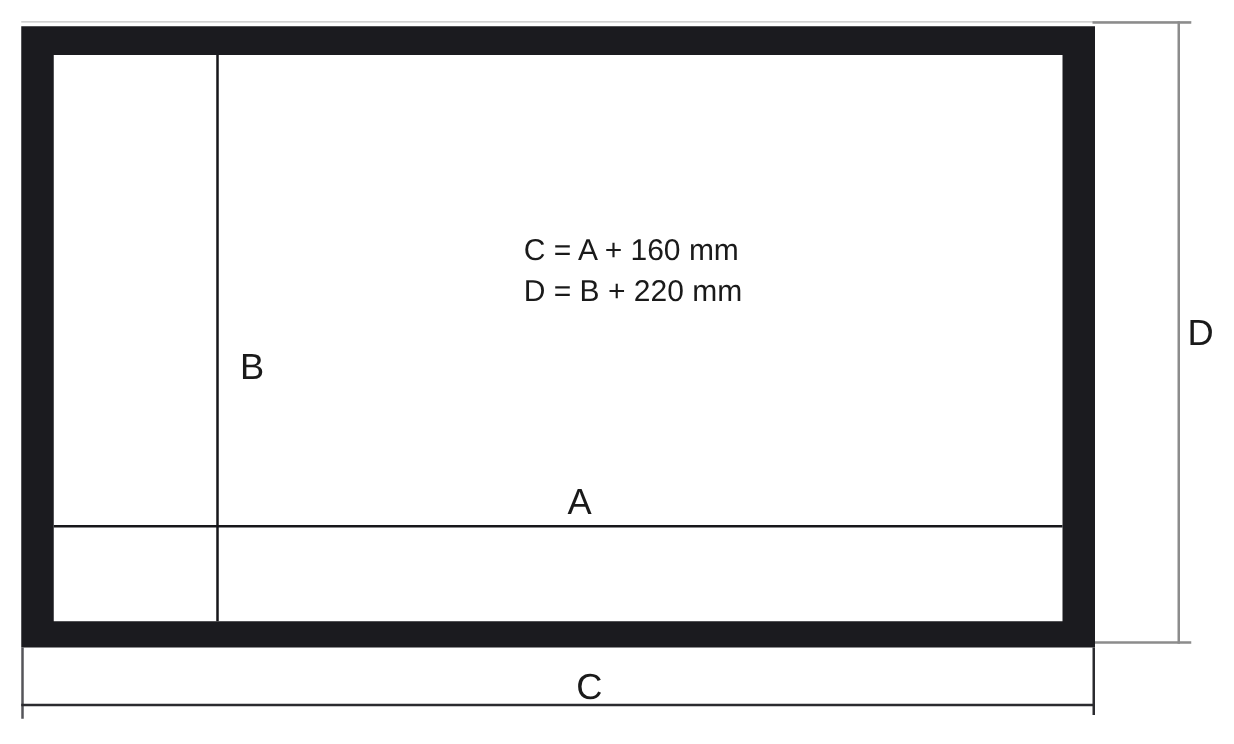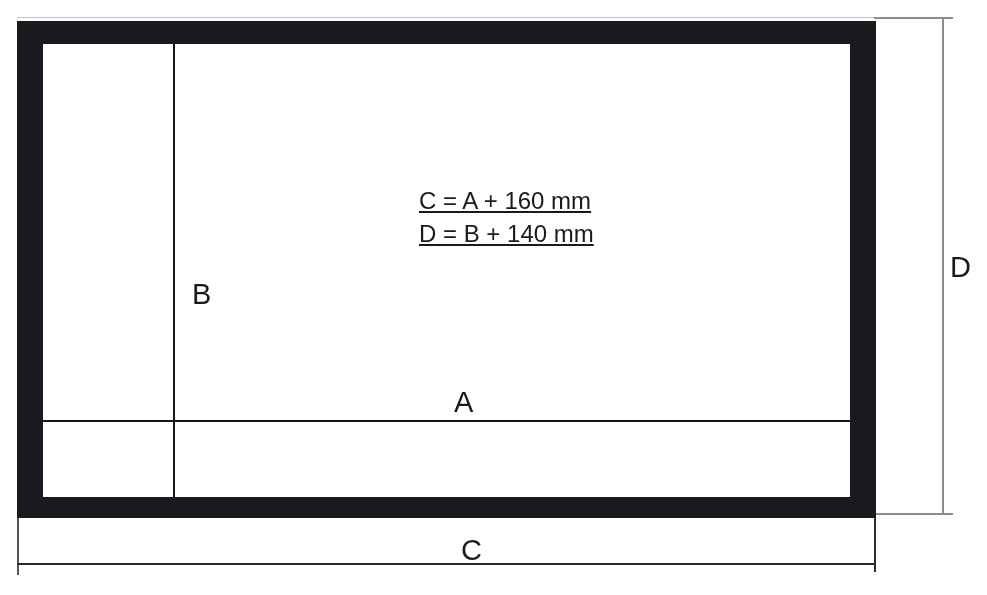--- a/index.html
+++ b/index.html
@@ -50,21 +50,20 @@
   .label-b{left:192px;top:280px;}
   .label-a{left:454px;top:388px;}
   .label-c{left:461px;top:536px;}
   .label-d{left:950px;top:253px;}
 
   .formulas{
     position:absolute;left:419px;top:184px;
     font-size:24px;line-height:33px;
     color:var(--text,#1a1a1a);
     white-space:nowrap;
-    text-decoration:underline;
   }
 </style>
 </head>
 <body>
 
 <div class="canvas">
 
   <div class="abs ext-top"></div>
 
   <div class="abs frame"></div>
@@ -80,16 +79,16 @@
   <div class="abs dim-c-line"></div>
   <div class="abs dim-c-tick-right"></div>
 
   <div class="dim-letter label-b">B</div>
   <div class="dim-letter label-a">A</div>
   <div class="dim-letter label-c">C</div>
   <div class="dim-letter label-d">D</div>
 
   <div class="formulas">
     <div>C = A + 160 mm</div>
-    <div>D = B + 140 mm</div>
+    <div>D = B + 220 mm</div>
   </div>
 
 </div>
 
 </body></html>

